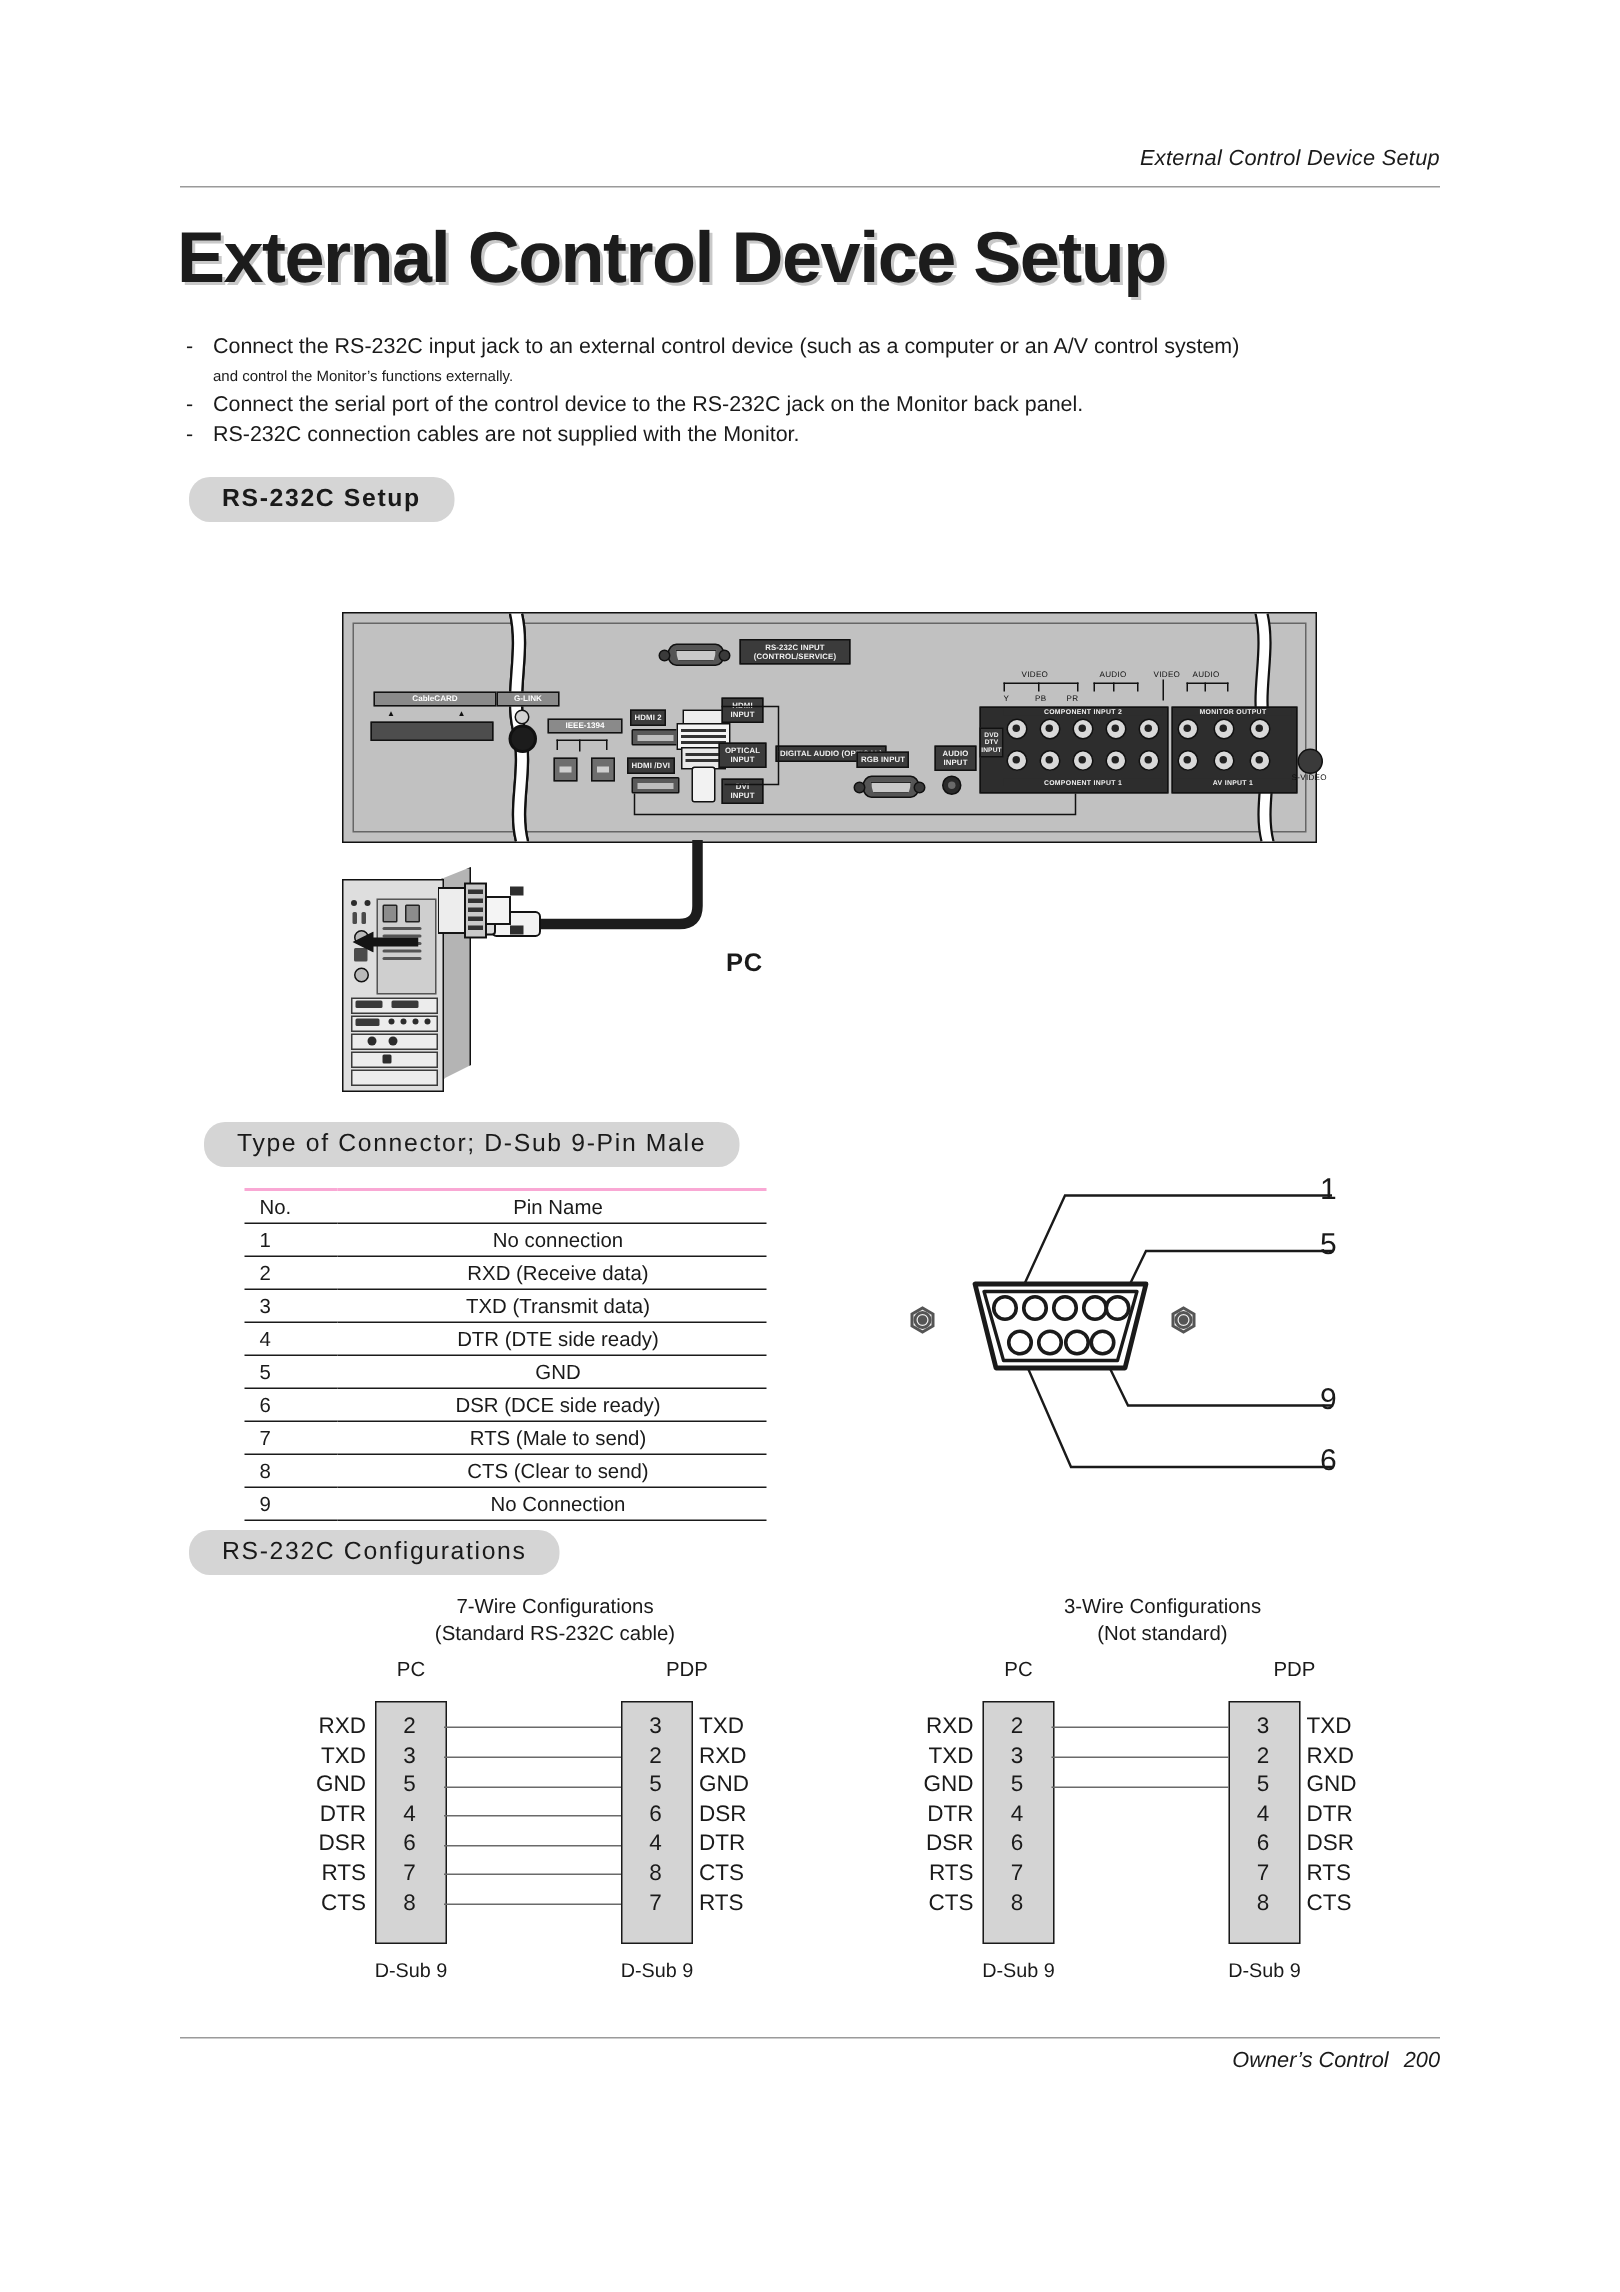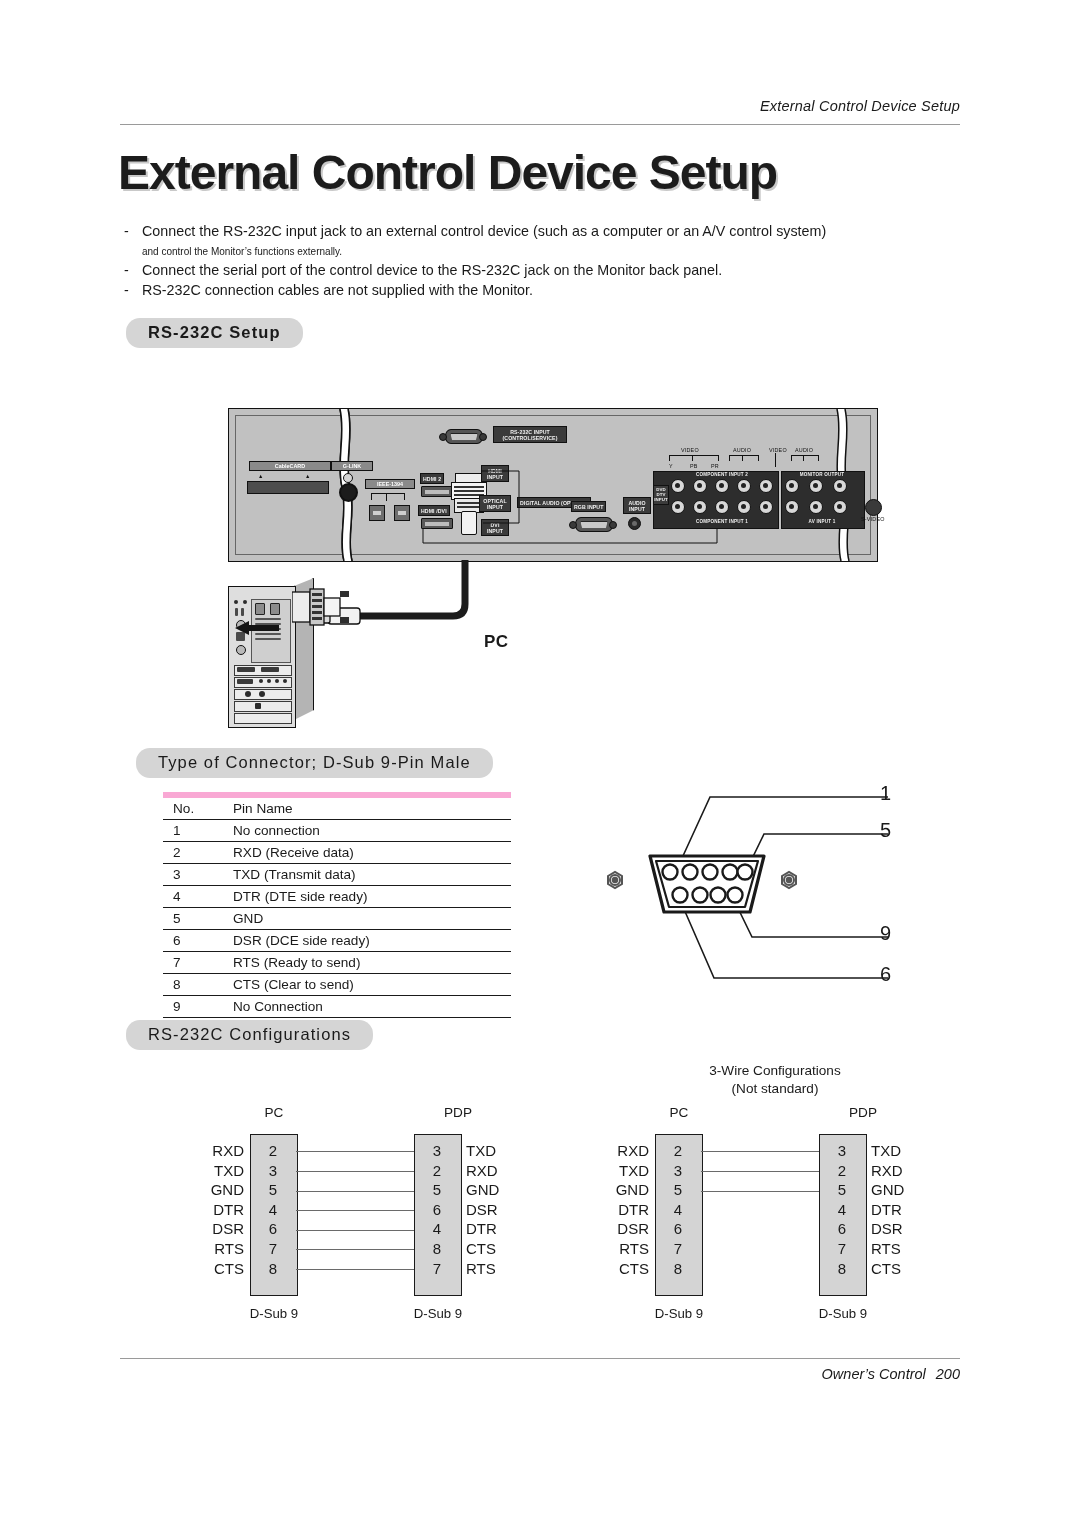--- a/index.html
+++ b/index.html
@@ -161,23 +161,23 @@
     font-size:17px; font-weight:bold; letter-spacing:.5px;
   }
 
   
   .pin-table{ position:absolute; left:163px; top:792px; width:348px; }
   .pin-table table{ border-collapse:collapse; width:100%; }
   .pin-table td{
     font-size:13.6px; padding:2.8px 0 3.2px 0;
     border-bottom:1px solid #1a1a1a; color:#1a1a1a;
   }
-  .pin-table tr:first-child td{ border-top:6px solid #f9a8d4; }
+  .pin-table tr:first-child td{ border-top:2px solid #f9a8d4; }
   .pin-table td.no{ width:52px; padding-left:10px; }
-  .pin-table td.nm{ padding-left:8px; }
+  .pin-table td.nm{ padding-left:8px;text-align:center; }
 
   
   .dsub-fig{ position:absolute; left:592px; top:772px; width:320px; height:240px; }
 
   
   .cfg{ position:absolute; top:1062px; width:420px; height:275px; }
   #cfg-7{ left:160px; }
   #cfg-3{ left:565px; }
   .cfg-title{
     position:absolute; left:0; top:0; width:420px; text-align:center;
@@ -507,21 +507,21 @@
         <tr>
           <td class="no">5</td>
           <td class="nm">GND</td>
         </tr>
         <tr>
           <td class="no">6</td>
           <td class="nm">DSR (DCE side ready)</td>
         </tr>
         <tr>
           <td class="no">7</td>
-          <td class="nm">RTS (Ready to send)</td>
+          <td class="nm">RTS (Male to send)</td>
         </tr>
         <tr>
           <td class="no">8</td>
           <td class="nm">CTS (Clear to send)</td>
         </tr>
         <tr>
           <td class="no">9</td>
           <td class="nm">No Connection</td>
         </tr>
       </tbody>
@@ -561,20 +561,24 @@
       <circle cx="197" cy="108" r="2.2" fill="#555"></circle>
     </g>
   </svg>
   <div style="position:absolute; left:288px; top:10px; font-size:20px;">1</div>
   <div style="position:absolute; left:288px; top:47px; font-size:20px;">5</div>
   <div style="position:absolute; left:288px; top:150px; font-size:20px;">9</div>
   <div style="position:absolute; left:288px; top:191px; font-size:20px;">6</div>
 </div>
 
 <div class="cfg" id="cfg-7">
+  <div class="cfg-title">
+    <span>7-Wire Configurations</span><br>
+    <span>(Standard RS-232C cable)</span>
+  </div>
   <div class="cfg-pcpdp">
     <div class="l">PC</div>
     <div class="r">PDP</div>
   </div>
   <div class="cfg-stack">
     <div class="railbox left"></div>
     <div class="railbox right"></div>
     <div class="cfg-rows">
         <div class="cfg-row">
           <div class="lbl-l">RXD</div>

